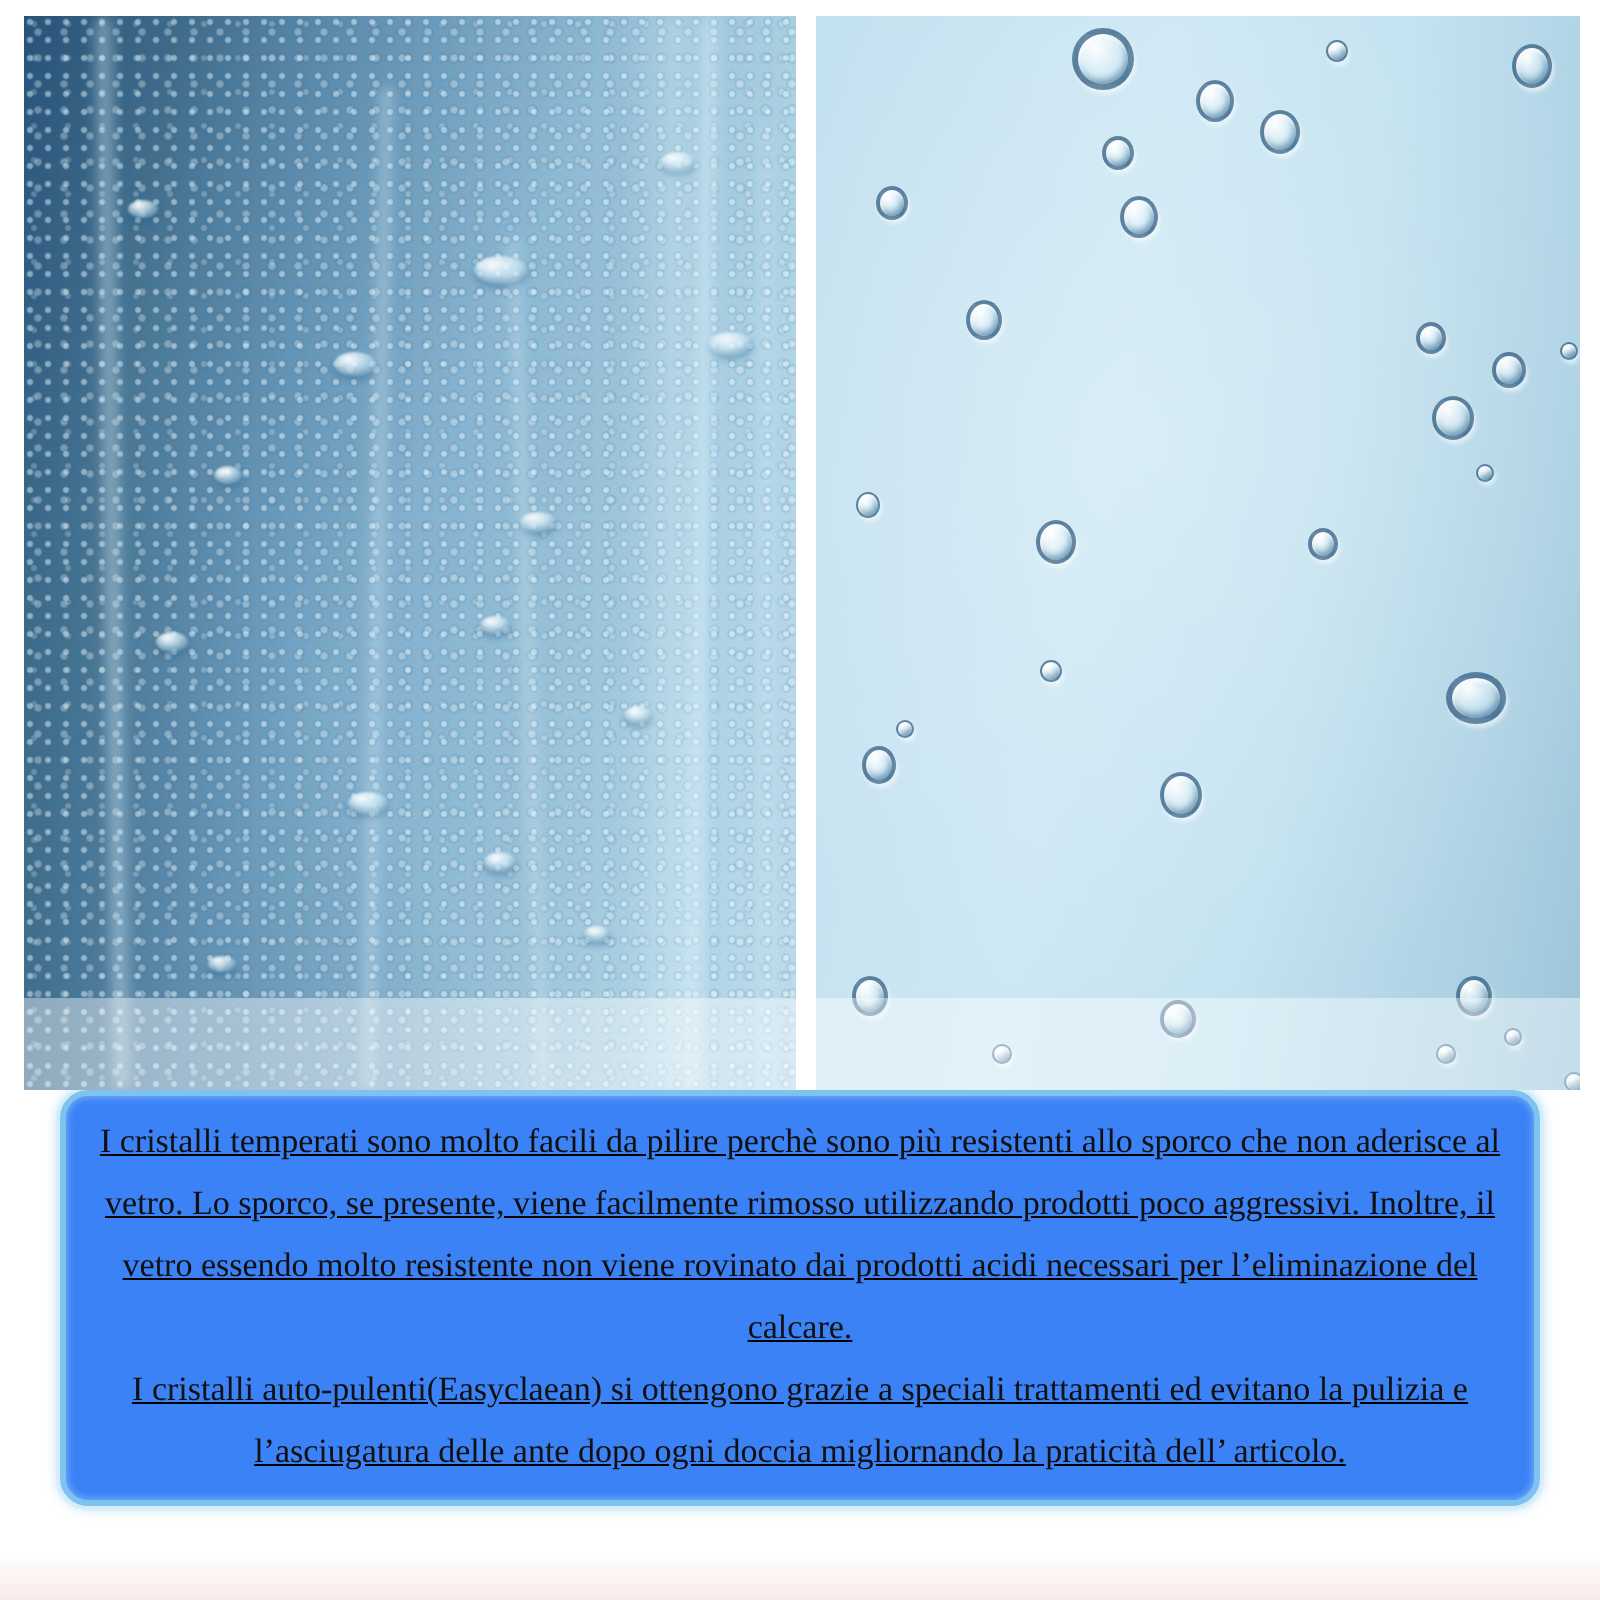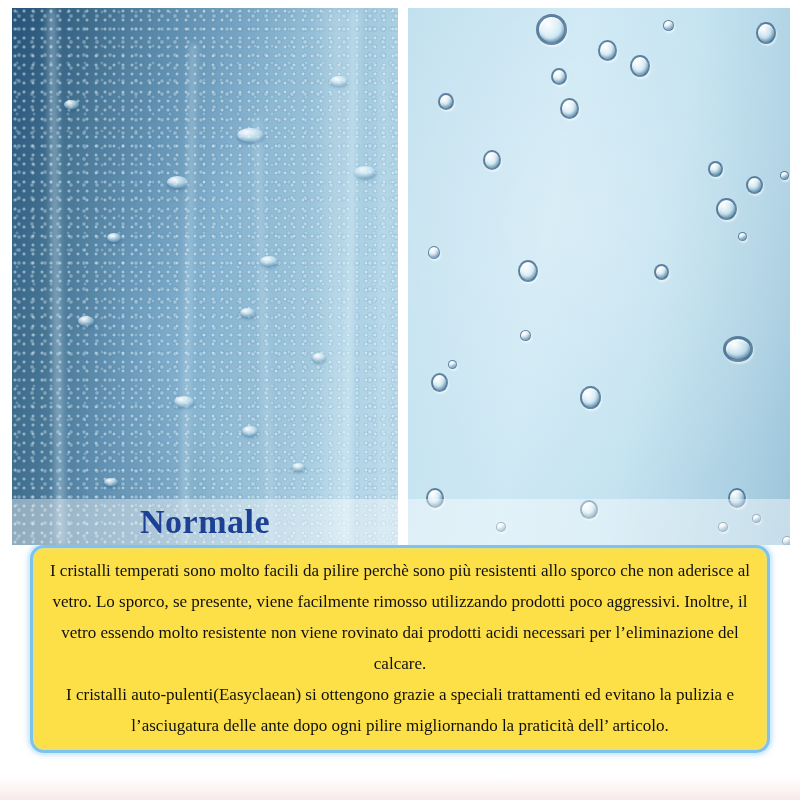--- a/index.html
+++ b/index.html
@@ -71,26 +71,27 @@
   .page-title{
     margin:0;height:37px;line-height:37px;text-align:center;
     font-size:27px;font-weight:bold;color:var(--title-color,#2b2b2b);
     letter-spacing:.2px;
     text-shadow:0 0 3px #fff,0 0 5px #fff,1px 1px 0 #fff,-1px -1px 0 #fff;
   }
   .textbox{
     margin:0 30px;
     border:3px solid var(--box-border,#7ec3ef);
     border-radius:14px;
-    background:#fde047;
+    background:#3b82f6;
     box-shadow:
       0 0 0 2px rgba(214,236,250,.9),
       0 0 7px rgba(126,195,239,.85),
       inset 0 0 4px rgba(190,225,248,.6);
     padding:7px 16px 9px;
+    text-decoration:underline;
   }
   .textbox p{
     margin:0;text-align:center;
     font-size:17px;line-height:31px;color:#101010;
   }
 </style>
 </head>
 <body>
 
 <div>
@@ -112,21 +113,20 @@
         <div class="blob" style="left: 318px; top: 68px; width: 18px; height: 10px;"></div>
         <div class="blob" style="left: 225px; top: 120px; width: 27px; height: 14px;"></div>
         <div class="blob" style="left: 52px; top: 92px; width: 15px; height: 9px;"></div>
         <div class="streak" style="left: 368px; top: 55px; width: 8px; height: 482px; opacity: 0.35; transform: rotate(0deg);"></div>
         <div class="streak" style="left: 332px; top: 0px; width: 15px; height: 537px; opacity: 0.55; transform: rotate(1deg);"></div>
         <div class="streak" style="left: 300px; top: 0px; width: 58px; height: 537px; opacity: 0.28; transform: rotate(0deg);"></div>
         <div class="streak" style="left: 248px; top: 110px; width: 9px; height: 427px; opacity: 0.4; transform: rotate(-2deg);"></div>
         <div class="streak" style="left: 172px; top: 35px; width: 10px; height: 502px; opacity: 0.45; transform: rotate(1deg);"></div>
         <div class="streak" style="left: 38px; top: 0px; width: 13px; height: 537px; opacity: 0.5; transform: rotate(-1deg);"></div>
       <div class="label-band" style="z-index: 5;"></div>
-      <div class="panel-label" style="z-index: 5;">Normale</div>
     </div>
 
     <div class="divider"></div>
 
     <div class="panel panel-right" id="panel-right">
         <div class="droplet" style="left: 374px; top: 528px; width: 8px; height: 8px; border-width: 1px;"></div>
         <div class="droplet" style="left: 344px; top: 506px; width: 7px; height: 7px; border-width: 1px;"></div>
         <div class="droplet" style="left: 310px; top: 514px; width: 8px; height: 8px; border-width: 1px;"></div>
         <div class="droplet" style="left: 88px; top: 514px; width: 8px; height: 8px; border-width: 1px;"></div>
         <div class="droplet" style="left: 172px; top: 492px; width: 14px; height: 15px; border-width: 2px;"></div>
@@ -155,16 +155,16 @@
         <div class="droplet" style="left: 190px; top: 32px; width: 15px; height: 17px; border-width: 2px;"></div>
         <div class="droplet" style="left: 128px; top: 6px; width: 25px; height: 25px; border-width: 3px;"></div>
       <div class="label-band" style="z-index: 5;"></div>
     </div>
 
   </div>
 
 
   <div class="textbox">
     <p>I cristalli temperati sono molto facili da pilire perchè sono più resistenti allo sporco che non aderisce al vetro. Lo sporco, se presente, viene facilmente rimosso utilizzando prodotti poco aggressivi. Inoltre, il vetro essendo molto resistente non viene rovinato dai prodotti acidi necessari per l’eliminazione del calcare.</p>
-    <p>I cristalli auto-pulenti(Easyclaean) si ottengono grazie a speciali trattamenti ed evitano la pulizia e l’asciugatura delle ante dopo ogni pilire migliornando la praticità dell’ articolo.</p>
+    <p>I cristalli auto-pulenti(Easyclaean) si ottengono grazie a speciali trattamenti ed evitano la pulizia e l’asciugatura delle ante dopo ogni doccia migliornando la praticità dell’ articolo.</p>
   </div>
 
 </div>
 
 </body></html>

